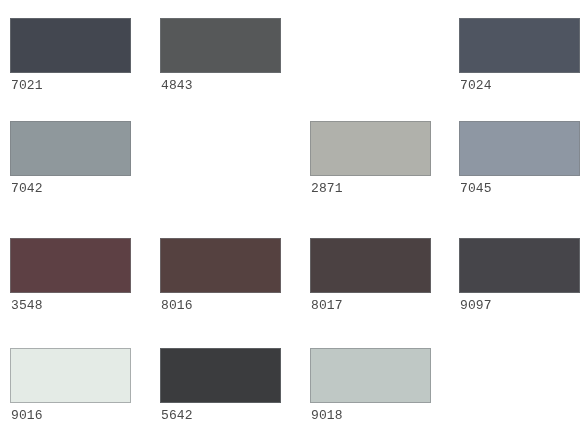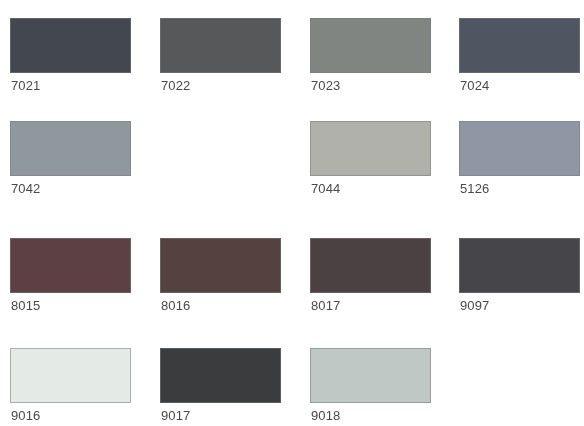--- a/index.html
+++ b/index.html
@@ -32,20 +32,21 @@
   .swatch-row.row-0 { top: 0px; }
   .swatch-row.row-1 { top: 103px; padding-left: 8px; }
   .swatch-row.row-2 { top: 220px; }
   .swatch-row.row-3 { top: 330px; }
 
   .swatch-cell {
     position: absolute;
     top: 0;
     width: 140px;
     height: 110px;
+    font-family: Liberation Mono, monospace;
   }
   .swatch-cell.col-0 { left: 10px; }
   .swatch-cell.col-1 { left: 160px; }
   .swatch-cell.col-2 { left: 310px; }
   .swatch-cell.col-3 { left: 459px; }
 
   .swatch-chip {
     position: absolute;
     top: 18px;
     left: 0;
@@ -70,49 +71,45 @@
 <body>
 
 <div id="swatch-chart">
   <div class="swatch-row row-0">
       <div class="swatch-cell col-0">
         <div class="swatch-chip" style="background-color: rgb(67, 71, 80);"></div>
         <div class="swatch-label">7021</div>
       </div>
       <div class="swatch-cell col-1">
         <div class="swatch-chip" style="background-color: rgb(86, 88, 89);"></div>
-        <div class="swatch-label">7022</div>
-      </div>
-      <div class="swatch-cell col-2">
-        <div class="swatch-chip" style="background-color: rgb(128, 133, 129);"></div>
-        <div class="swatch-label">7023</div>
+        <div class="swatch-label">4843</div>
       </div>
       <div class="swatch-cell col-3">
         <div class="swatch-chip" style="background-color: rgb(79, 85, 97);"></div>
         <div class="swatch-label">7024</div>
       </div>
     </div>
   <div class="swatch-row row-1">
       <div class="swatch-cell col-0">
         <div class="swatch-chip" style="background-color: rgb(143, 152, 156);"></div>
         <div class="swatch-label">7042</div>
       </div>
       <div class="swatch-cell col-2">
         <div class="swatch-chip" style="background-color: rgb(176, 177, 171);"></div>
-        <div class="swatch-label">7044</div>
+        <div class="swatch-label">2871</div>
       </div>
       <div class="swatch-cell col-3">
         <div class="swatch-chip" style="background-color: rgb(142, 151, 163);"></div>
-        <div class="swatch-label">5126</div>
+        <div class="swatch-label">7045</div>
       </div>
     </div>
   <div class="swatch-row row-2">
       <div class="swatch-cell col-0">
         <div class="swatch-chip" style="background-color: rgb(93, 64, 68);"></div>
-        <div class="swatch-label">8015</div>
+        <div class="swatch-label">3548</div>
       </div>
       <div class="swatch-cell col-1">
         <div class="swatch-chip" style="background-color: rgb(85, 65, 64);"></div>
         <div class="swatch-label">8016</div>
       </div>
       <div class="swatch-cell col-2">
         <div class="swatch-chip" style="background-color: rgb(75, 65, 66);"></div>
         <div class="swatch-label">8017</div>
       </div>
       <div class="swatch-cell col-3">
@@ -120,20 +117,20 @@
         <div class="swatch-label">9097</div>
       </div>
     </div>
   <div class="swatch-row row-3">
       <div class="swatch-cell col-0">
         <div class="swatch-chip" style="background-color: rgb(228, 235, 230);"></div>
         <div class="swatch-label">9016</div>
       </div>
       <div class="swatch-cell col-1">
         <div class="swatch-chip" style="background-color: rgb(59, 60, 62);"></div>
-        <div class="swatch-label">9017</div>
+        <div class="swatch-label">5642</div>
       </div>
       <div class="swatch-cell col-2">
         <div class="swatch-chip" style="background-color: rgb(191, 200, 197);"></div>
         <div class="swatch-label">9018</div>
       </div>
     </div>
 </div>
 
 </body></html>

